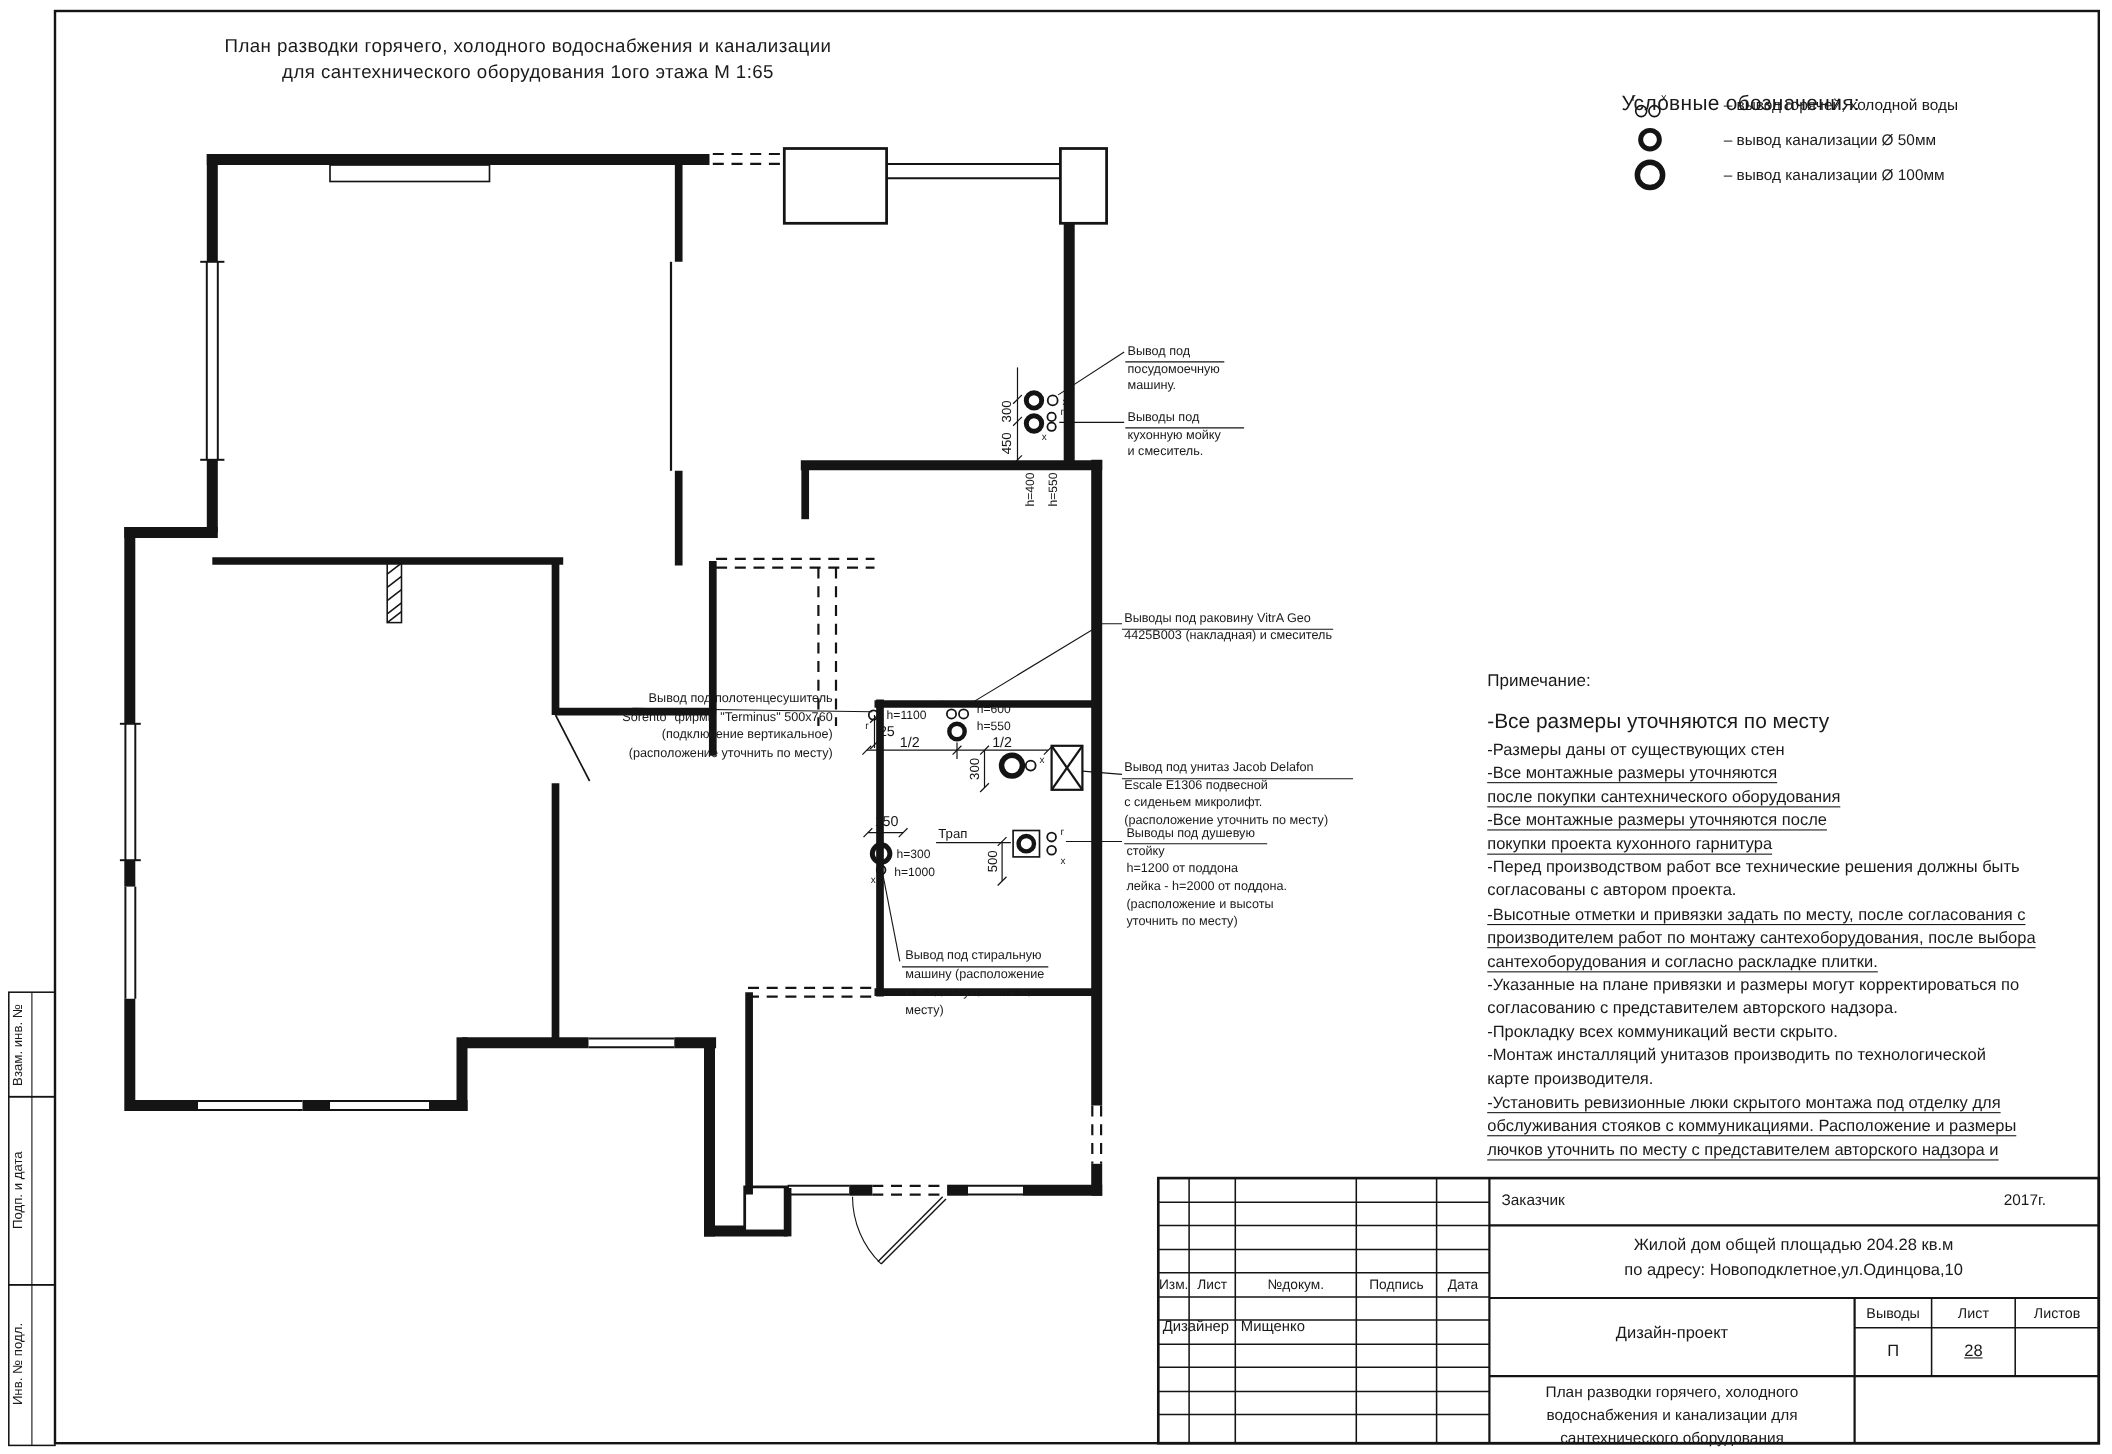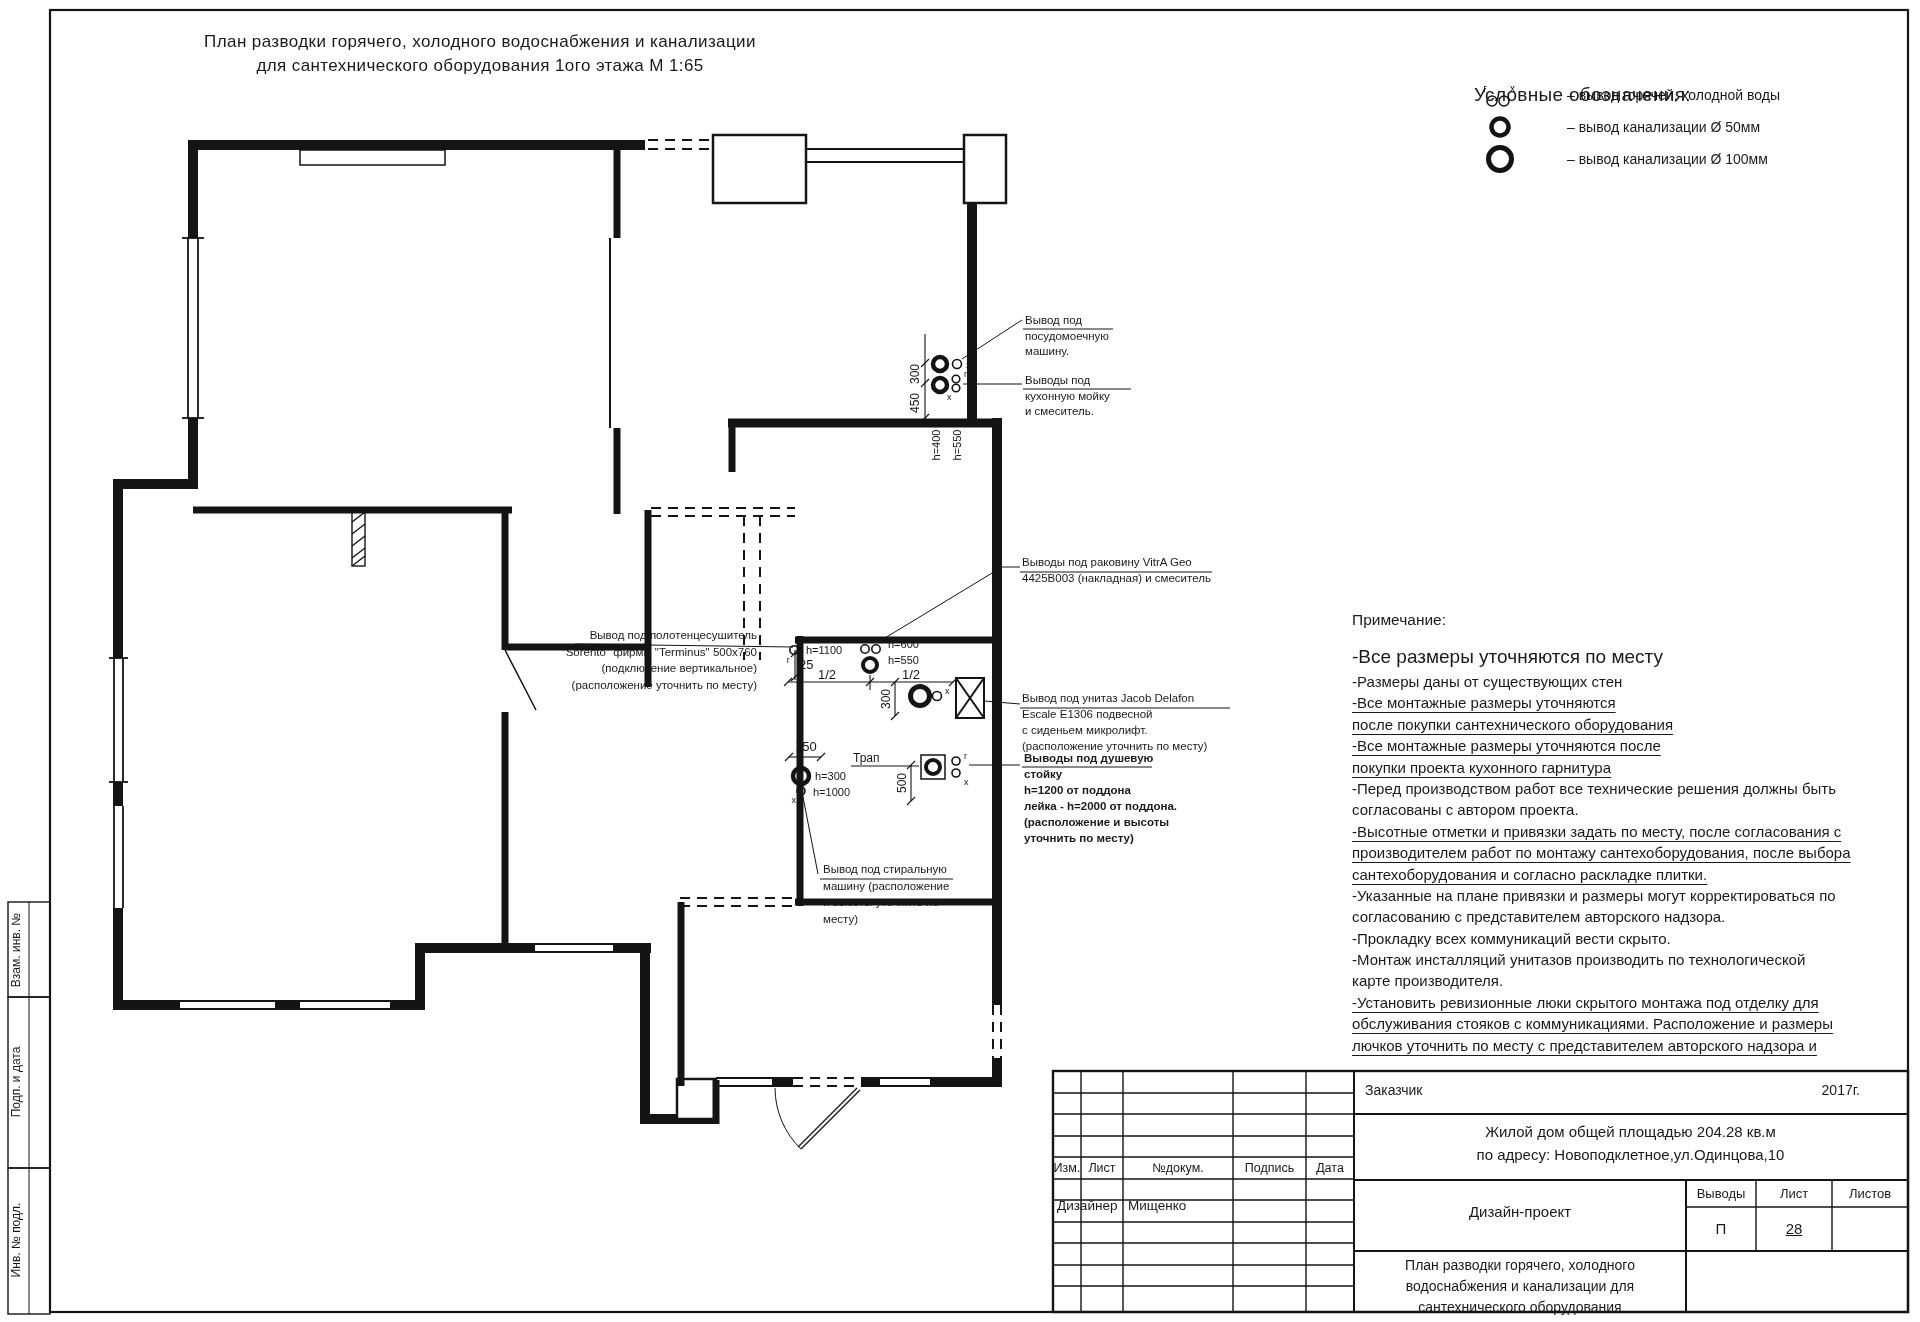--- a/index.html
+++ b/index.html
@@ -325,21 +325,21 @@
     <div>"Sorento" фирмы "Terminus" 500x760</div>
     <div>(подключение вертикальное)</div>
     <div>(расположение уточнить по месту)</div>
   </div>
   <div class="abs callout" style="left:1022px;top:690px;line-height:16px;">
     <div>Вывод под унитаз Jacob Delafon</div>
     <div>Escale E1306 подвесной</div>
     <div>с сиденьем микролифт.</div>
     <div>(расположение уточнить по месту)</div>
   </div>
-  <div class="abs callout" style="left:1024px;top:750px;line-height:16px;font-weight:bold;">
+  <div class="abs callout" style="left:1024px;top:750px;line-height:16px;">
     <div>Выводы под душевую</div>
     <div>стойку</div>
     <div>h=1200 от поддона</div>
     <div>лейка - h=2000 от поддона.</div>
     <div>(расположение и высоты</div>
     <div>уточнить по месту)</div>
   </div>
   <div class="abs callout" style="left:823px;top:861px;line-height:16.5px;">
     <div>Вывод под стиральную</div>
     <div>машину (расположение</div>

